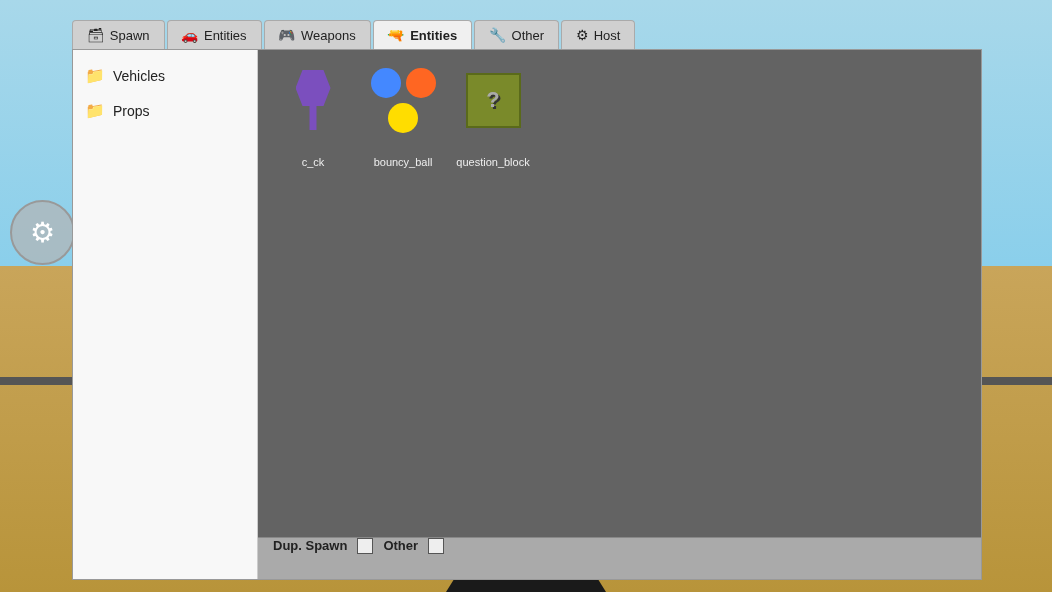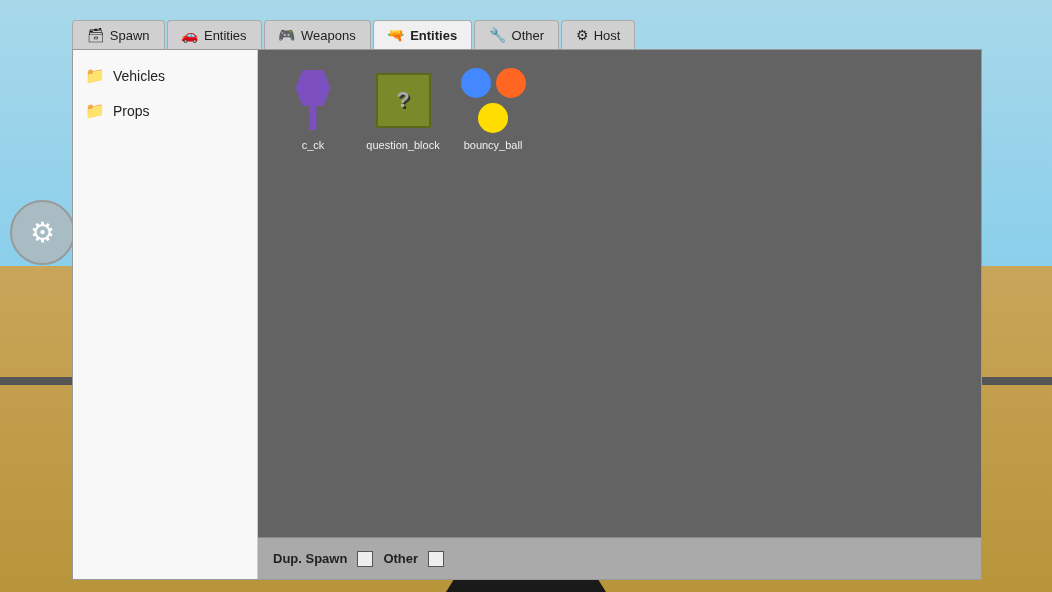--- a/index.html
+++ b/index.html
@@ -167,21 +167,21 @@
       flex-wrap: wrap;
       gap: 10px;
       padding: 15px;
       flex: 1;
     }
 
     .item-cell {
       display: flex;
       flex-direction: column;
       align-items: center;
-      gap: 4px;
+      gap: 21px;
       cursor: pointer;
       width: 80px;
     }
 
     .item-preview {
       width: 70px;
       height: 70px;
       display: flex;
       align-items: center;
       justify-content: center;
@@ -262,21 +262,21 @@
       border-radius: 50%;
       background: #ffdd00;
     }
 
     
     .bottom-bar {
       height: 42px;
       background: #aaa;
       border-top: 1px solid #888;
       display: flex;
-      align-items: center;
+      align-items: flex-start;
       padding: 0 15px;
       gap: 10px;
     }
 
     .bottom-label {
       font-size: 13px;
       color: #222;
       font-weight: bold;
     }
 
@@ -345,40 +345,40 @@
     </div>
 
     <div class="content-area">
       <div class="items-grid">
 
         <div class="item-cell">
           <div class="item-preview">
             <div class="shape-ck"></div>
           </div>
           <span class="item-label">c_ck</span>
-        </div>
-
-        <div class="item-cell">
-          <div class="item-preview">
-            <div class="shape-qblock"></div>
-          </div>
-          <span class="item-label">question_block</span>
         </div>
 
         <div class="item-cell">
           <div class="item-preview">
             <div class="shape-balls">
               <div class="ball-blue"></div>
               <div class="ball-orange"></div>
               <div class="ball-yellow"></div>
             </div>
           </div>
           <span class="item-label">bouncy_ball</span>
         </div>
 
+        <div class="item-cell">
+          <div class="item-preview">
+            <div class="shape-qblock"></div>
+          </div>
+          <span class="item-label">question_block</span>
+        </div>
+
       </div>
 
       <div class="bottom-bar">
         <span class="bottom-label">Dup. Spawn</span>
         <div class="checkbox"></div>
         <span class="bottom-label">Other</span>
         <div class="checkbox"></div>
       </div>
     </div>
 

